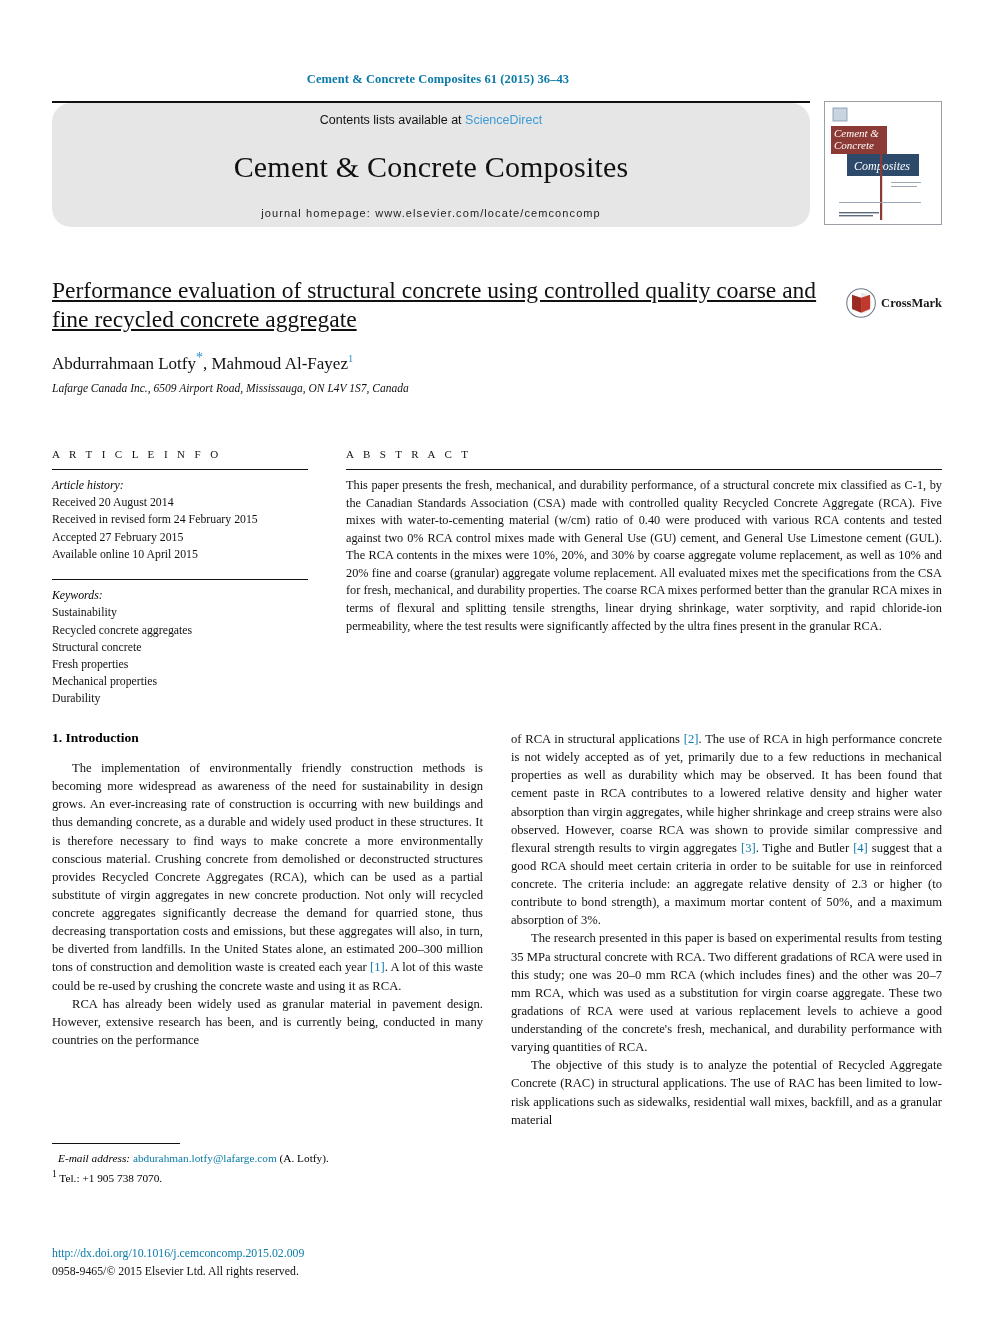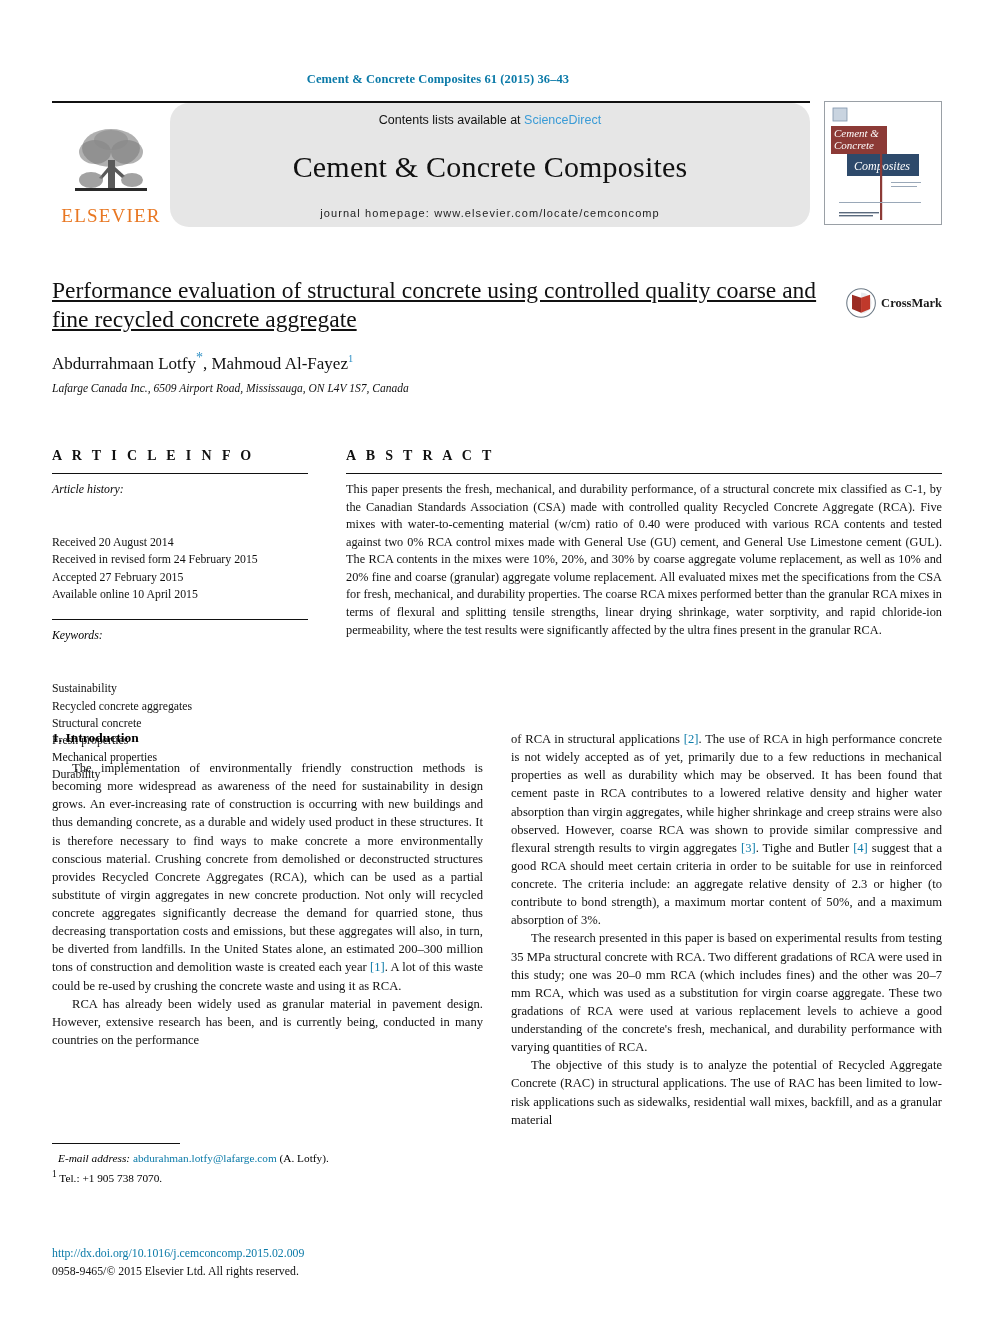--- a/index.html
+++ b/index.html
@@ -166,22 +166,22 @@
     left: 52px;
     top: 448px;
     width: 890px;
     display: flex;
     gap: 38px;
   }
   .col-info { width: 256px; flex: 0 0 256px; }
   .col-abs  { flex: 1 1 auto; }
   .sec-head {
     font-family: "Liberation Serif", serif;
-    font-weight: bold;
-    font-size: 14px;
+    font-weight: normal;
+    font-size: 11px;
     letter-spacing: 3.4px;
     color: #111;
     margin-bottom: 9px;
   }
   .rule {
     border-top: 1.6px solid #111;
     margin-bottom: 7px;
   }
   .rule-thin {
     border-top: 1px solid #111;
@@ -189,21 +189,20 @@
   }
   .ital-head {
     font-style: italic;
     font-size: 11.8px;
     line-height: 1.46;
   }
   .info-list {
     font-size: 11.8px;
     line-height: 1.46;
     color: #111;
-    margin-top: 36px;
   }
   .abstract-body {
     font-size: 12.3px;
     line-height: 1.43;
     text-align: justify;
     color: #111;
     hyphens: auto;
   }
   .copyline {
     margin-top: 13px;
@@ -273,37 +272,20 @@
 </style>
 </head>
 <body>
 
 <div class="page">
 
   <div class="runhead">Cement &amp; Concrete Composites 61 (2015) 36–43</div>
 
   <div class="masthead">
 
-    <div class="elsevier-logo">
-      <svg class="tree-svg" width="84" height="84" viewBox="0 0 84 84">
-        <g fill="#4a4a4a">
-          <ellipse cx="42" cy="26" rx="29" ry="19" fill="#6e6e6e" opacity="0.55"></ellipse>
-          <ellipse cx="26" cy="30" rx="16" ry="12" fill="#7d7d7d" opacity="0.6"></ellipse>
-          <ellipse cx="58" cy="30" rx="16" ry="12" fill="#7d7d7d" opacity="0.6"></ellipse>
-          <ellipse cx="42" cy="18" rx="17" ry="10" fill="#8a8a8a" opacity="0.6"></ellipse>
-          <path d="M39 38 L39 66 L46 66 L46 38 Z" fill="#5a5a5a"></path>
-          <path d="M40 44 L30 56 L33 57 L41 48 Z" fill="#5a5a5a"></path>
-          <path d="M45 44 L56 54 L53 56 L44 48 Z" fill="#5a5a5a"></path>
-          <ellipse cx="22" cy="58" rx="12" ry="8" fill="#7a7a7a" opacity="0.7"></ellipse>
-          <ellipse cx="63" cy="58" rx="11" ry="7" fill="#7a7a7a" opacity="0.7"></ellipse>
-          <rect x="6" y="66" width="72" height="3" fill="#2a2a2a"></rect>
-        </g>
-      </svg>
-      <div class="elsevier-word">ELSEVIER</div>
-    </div>
 
     <div class="journal-band">
       <div class="contents-line">
         <span>Contents lists available at </span><span class="sd">ScienceDirect</span>
       </div>
       <div class="journal-title">Cement &amp; Concrete Composites</div>
       <div class="homepage-line">journal homepage: www.elsevier.com/locate/cemconcomp</div>
     </div>
   </div>
 

